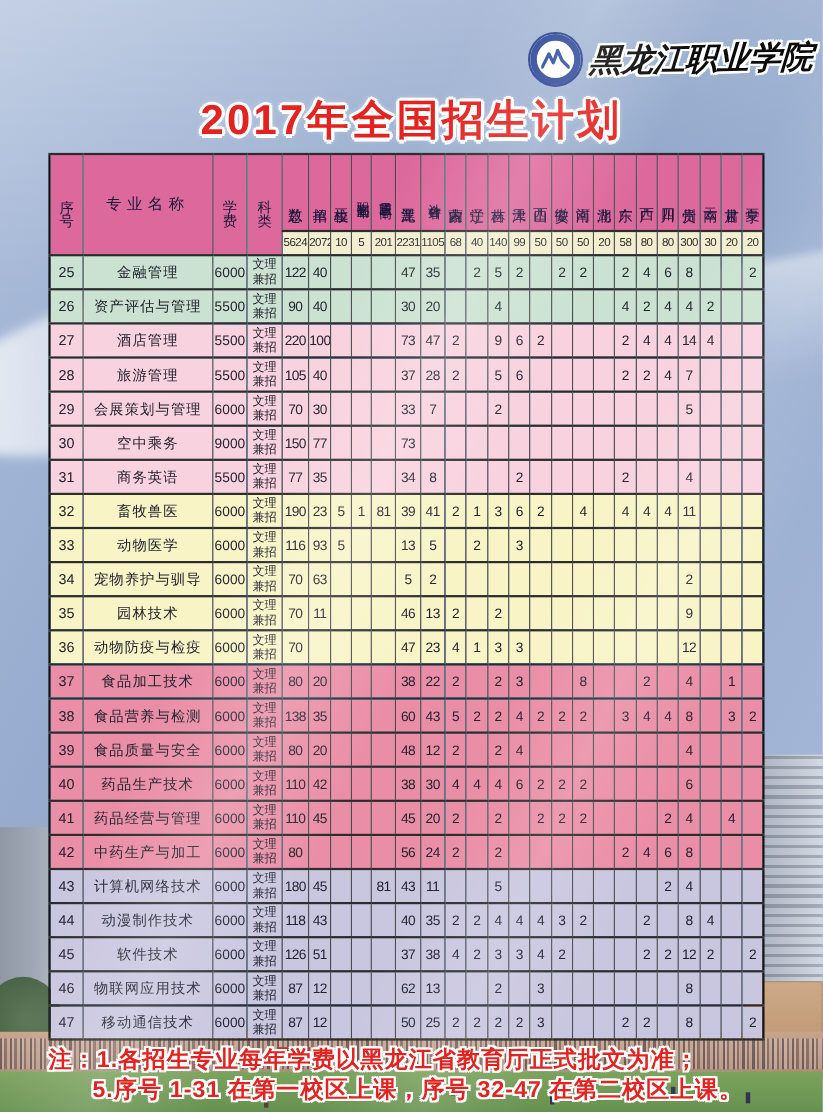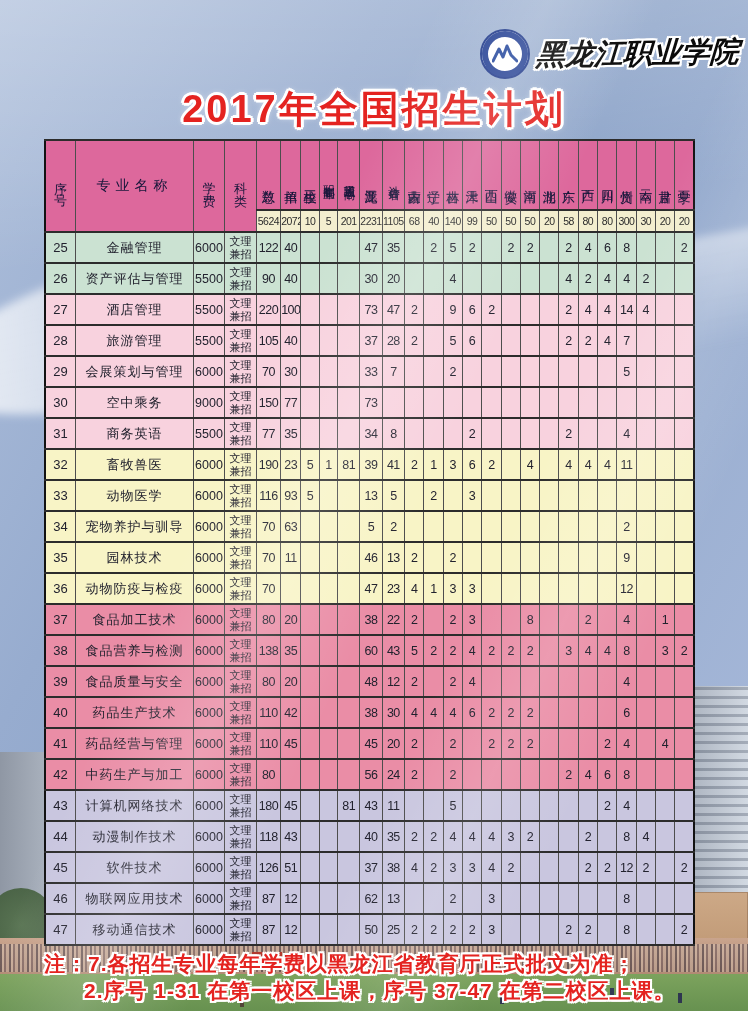--- a/index.html
+++ b/index.html
@@ -853,15 +853,15 @@
           <td class="val"></td>
           <td class="val">2</td>
         </tr>
       </tbody>
   </table>
 </div>
 
 <div class="sheen"></div>
 
 <div class="notes">
-  <div class="l1">注：7.各招生专业每年学费以黑龙江省教育厅正式批文为准；</div>
-  <div class="l2">2.序号 1-31 在第一校区上课，序号 37-47 在第二校区上课。</div>
+  <div class="l1">注：1.各招生专业每年学费以黑龙江省教育厅正式批文为准；</div>
+  <div class="l2">5.序号 1-31 在第一校区上课，序号 32-47 在第二校区上课。</div>
 </div>
 
 </body></html>

